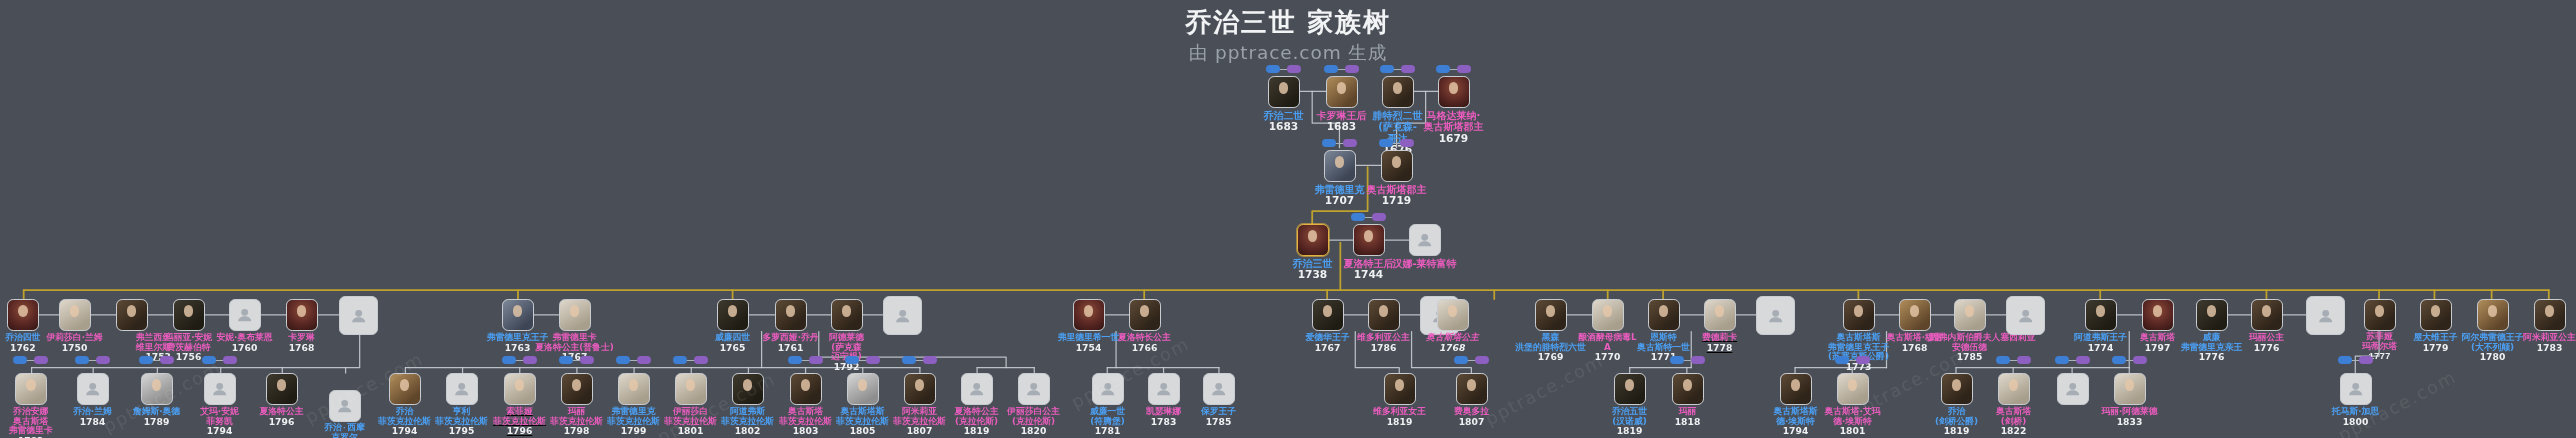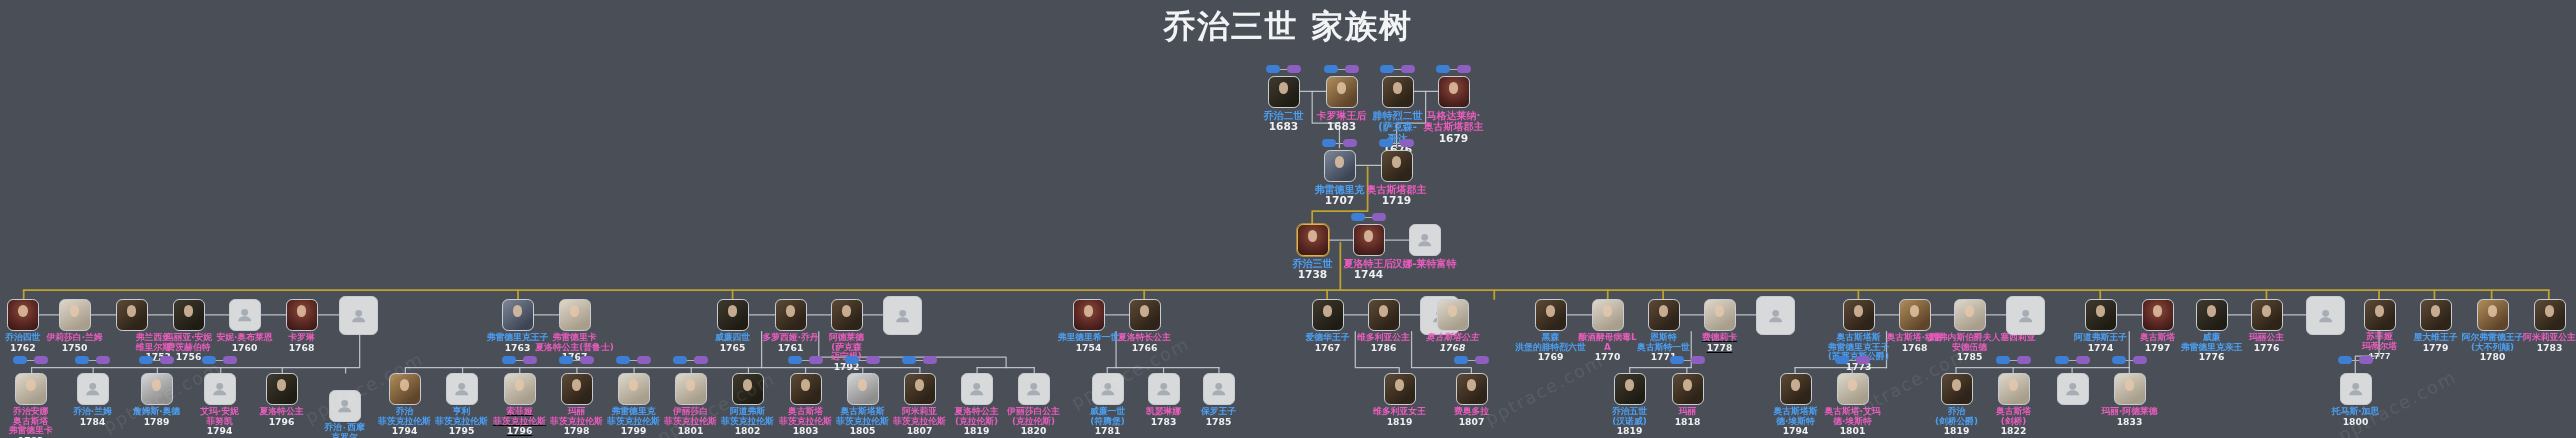--- a/index.html
+++ b/index.html
@@ -1,19 +1,19 @@
 <!DOCTYPE html>
 <html style="font-size:14px"><head>
 <meta charset="utf-8">
 <style>
   html,body{margin:0;padding:0;background:#4a4f57;}
   #canvas{position:relative;width:2576px;height:438px;background:#4a4f57;overflow:hidden;
           font-family:"DejaVu Sans",sans-serif;}
   .ttl{position:absolute;top:5.3px;left:0;width:100%;text-align:center;color:#f2f3f5;
-       font-size:32px;font-weight:bold;letter-spacing:1.8px;}
+       font-size:26px;font-weight:bold;letter-spacing:1.8px;}
   .sub{position:absolute;top:40px;left:0;width:100%;text-align:center;color:#9aa1a9;
        font-size:18.5px;letter-spacing:0.9px;}
   #wires{position:absolute;left:0;top:0;}
   .person{position:absolute;width:79px;text-align:center;}
   .pic{width:32px;height:32px;margin:0 auto;border:1.8px solid #c9cdd2;border-radius:6.2px;
        box-sizing:border-box;position:relative;}
   .pic.face::after{content:"";display:block;width:9.7px;height:11.4px;margin:5.3px auto 0;
        border-radius:50%;background:rgba(229,199,168,0.82);}
   .pic.gold{border-color:#e3b341;box-shadow:0 0 0 0.9px rgba(227,179,65,.6);}
   .ph{background:#d7d9db;display:flex;align-items:center;justify-content:center;}
@@ -120,20 +120,21 @@
       <polyline points="2105,418 2105,424" fill="none" stroke="#cfd4da" stroke-width="1.4" opacity="0.85" stroke-linejoin="round" stroke-linecap="round"></polyline>
       <polyline points="2420,377 2420,418" fill="none" stroke="#cfd4da" stroke-width="1.4" opacity="0.85" stroke-linejoin="round" stroke-linecap="round"></polyline>
       <polyline points="2223,418 2420,418" fill="none" stroke="#cfd4da" stroke-width="1.4" opacity="0.85" stroke-linejoin="round" stroke-linecap="round"></polyline>
       <polyline points="2223,418 2223,424" fill="none" stroke="#cfd4da" stroke-width="1.4" opacity="0.85" stroke-linejoin="round" stroke-linecap="round"></polyline>
       <polyline points="2288,418 2288,424" fill="none" stroke="#cfd4da" stroke-width="1.4" opacity="0.85" stroke-linejoin="round" stroke-linecap="round"></polyline>
       <polyline points="2355,418 2355,424" fill="none" stroke="#cfd4da" stroke-width="1.4" opacity="0.85" stroke-linejoin="round" stroke-linecap="round"></polyline>
       <polyline points="2420,418 2420,424" fill="none" stroke="#cfd4da" stroke-width="1.4" opacity="0.85" stroke-linejoin="round" stroke-linecap="round"></polyline>
       <polyline points="2704,377 2704,405 2677,405 2677,424" fill="none" stroke="#cfd4da" stroke-width="1.4" opacity="0.85" stroke-linejoin="round" stroke-linecap="round"></polyline>
     </svg>
   <div class="ttl">乔治三世 家族树</div>
+  <div class="sub">由 pptrace.com 生成</div>
   <div id="nodes">
       <div class="person g13" style="left: 1244px; top: 76px;">
         <div class="pic face t-e"></div>
         <div class="lbl">
           <div class="nm-m">乔治二世</div>
           <div class="yr">1683</div>
         </div>
       </div>
       <div class="person g13" style="left: 1302px; top: 76px;">
         <div class="pic face t-f"></div>

